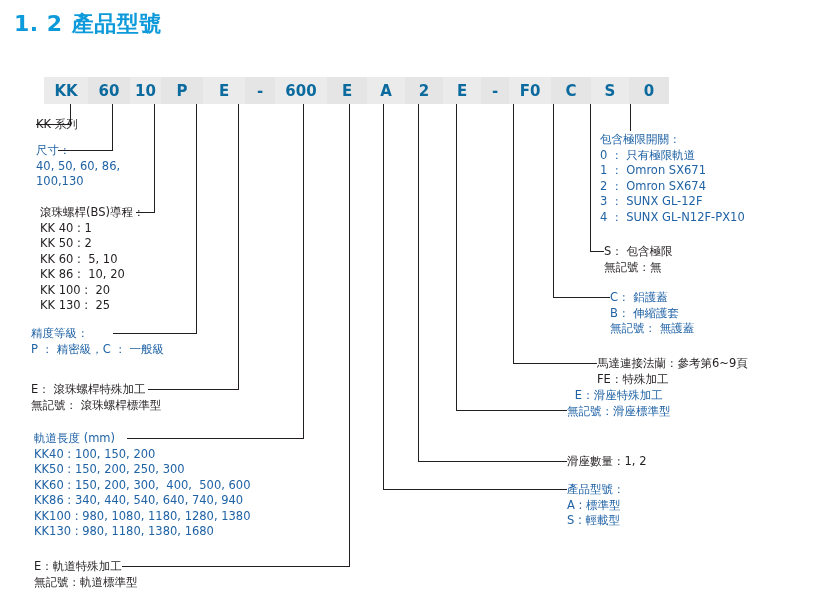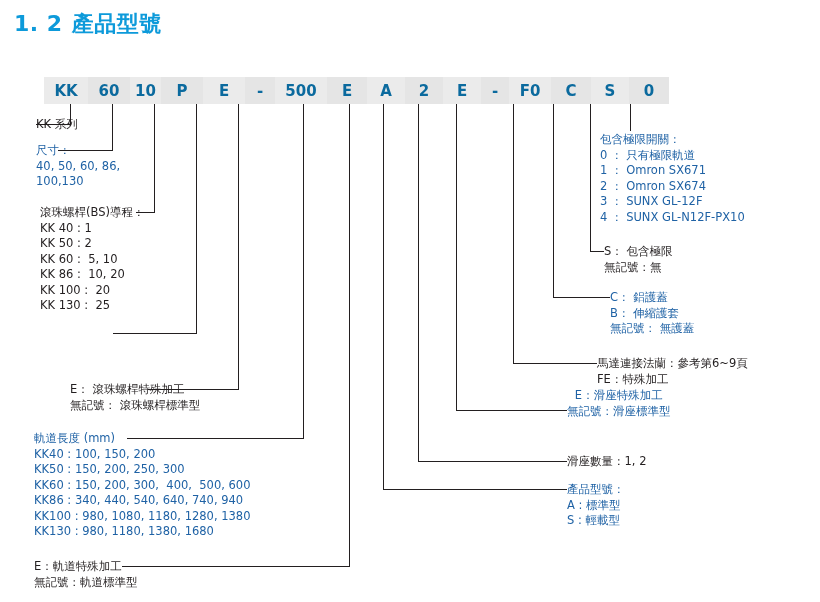--- a/index.html
+++ b/index.html
@@ -56,21 +56,21 @@
     <span class="num">1. 2</span><span>產品型號</span>
   </div>
 
   <div id="modelbar">
       <div class="cell" style="width: 44px;">KK</div>
       <div class="cell dark" style="width: 42px;">60</div>
       <div class="cell" style="width: 31px;">10</div>
       <div class="cell dark" style="width: 42px;">P</div>
       <div class="cell" style="width: 42px;">E</div>
       <div class="cell dark" style="width: 30px;">-</div>
-      <div class="cell" style="width: 52px;">500</div>
+      <div class="cell" style="width: 52px;">600</div>
       <div class="cell dark" style="width: 40px;">E</div>
       <div class="cell" style="width: 38px;">A</div>
       <div class="cell dark" style="width: 38px;">2</div>
       <div class="cell" style="width: 38px;">E</div>
       <div class="cell dark" style="width: 28px;">-</div>
       <div class="cell" style="width: 42px;">F0</div>
       <div class="cell dark" style="width: 40px;">C</div>
       <div class="cell" style="width: 38px;">S</div>
       <div class="cell dark" style="width: 40px;">0</div>
     </div>
@@ -115,22 +115,24 @@
 100,130</div>
 
   <div class="note dark" style="left: 40px; top: 205px; color: rgb(35, 31, 32);">滾珠螺桿(BS)導程：
 KK 40 : 1
 KK 50 : 2
 KK 60 :  5, 10
 KK 86 :  10, 20
 KK 100 :  20
 KK 130 :  25</div>
 
+  <div class="note blue" style="left: 31px; top: 326px; color: rgb(31, 98, 165);">精度等級：
+P ： 精密級，C ： 一般級</div>
 
-  <div class="note dark" style="left: 31px; top: 382px; color: rgb(35, 31, 32); margin-left: 39px;">E： 滾珠螺桿特殊加工
+  <div class="note dark" style="left: 31px; top: 382px; color: rgb(35, 31, 32);">E： 滾珠螺桿特殊加工
 無記號： 滾珠螺桿標準型</div>
 
   <div class="note blue" style="left: 34px; top: 431px; color: rgb(31, 98, 165);">軌道長度 (mm)
 KK40 : 100, 150, 200
 KK50 : 150, 200, 250, 300
 KK60 : 150, 200, 300,  400,  500, 600
 KK86 : 340, 440, 540, 640, 740, 940
 KK100 : 980, 1080, 1180, 1280, 1380
 KK130 : 980, 1180, 1380, 1680</div>
 

